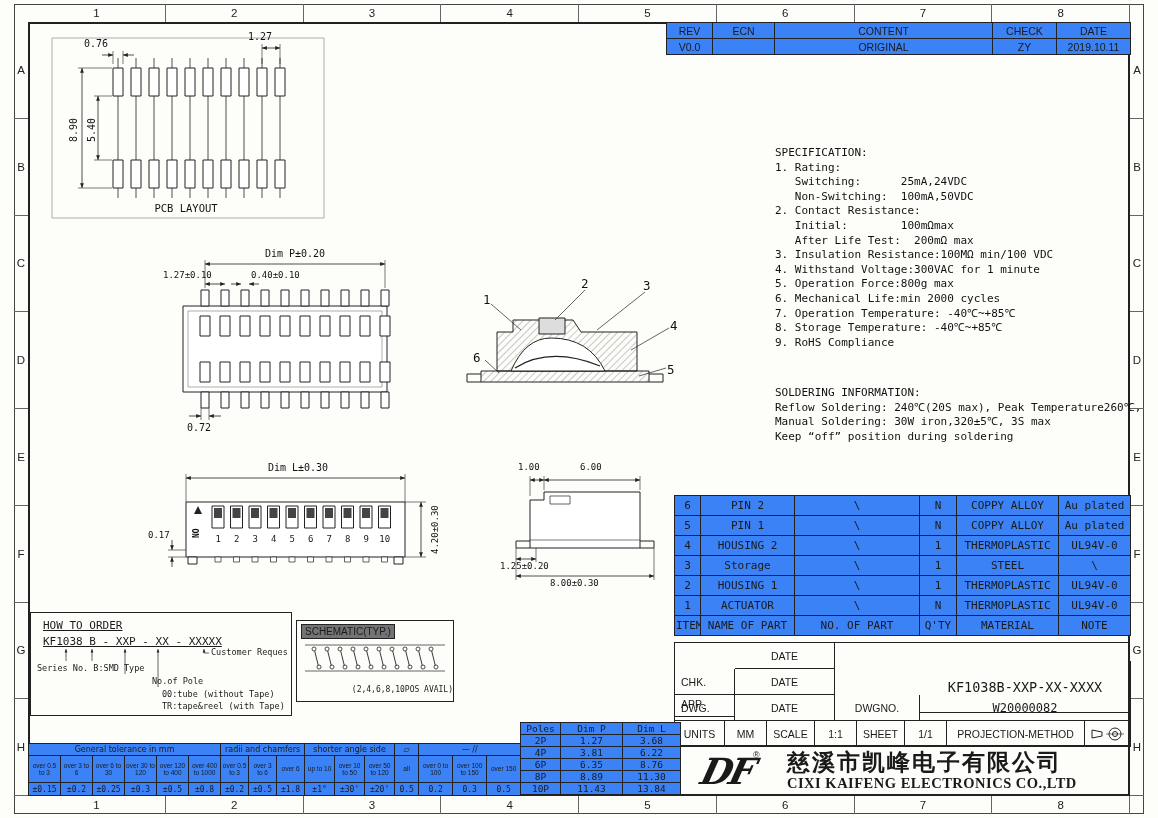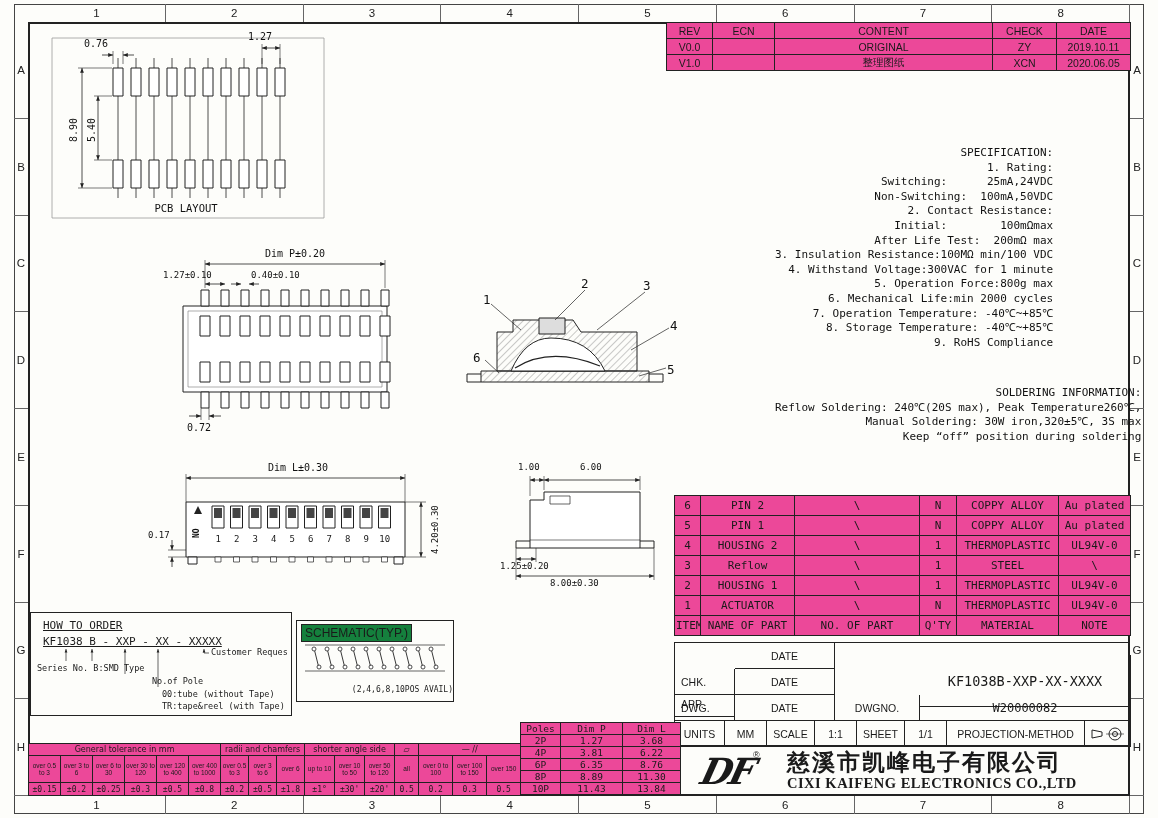--- a/index.html
+++ b/index.html
@@ -12,24 +12,24 @@
   .band.h { left:28px; right:28px; height:18px; flex-direction:row; }
   .band.h.top { top:4px; } .band.h.bottom { bottom:4px; }
   .band.h > span { flex:1; display:flex; align-items:center; justify-content:center; border-right:1px solid #666; }
   .band.v { top:22px; bottom:22px; width:14px; flex-direction:column; }
   .band.v.left { left:14px; } .band.v.right { right:14px; }
   .band.v > span { flex:1; display:flex; align-items:center; justify-content:center; border-bottom:1px solid #666; }
   .abs { position:absolute; }
   .dim { position:absolute; font-family:"DejaVu Sans Mono",monospace; font-size:10px; white-space:nowrap; color:#111; }
   .rot { transform:rotate(-90deg); transform-origin:left top; }
   .mono { position:absolute; font-family:"DejaVu Sans Mono",monospace; font-size:11px; line-height:14.6px;
-          white-space:pre; color:#111;text-align:right; }
+          white-space:pre; color:#111; }
   svg { display:block; }
   svg line, svg rect, svg path, svg circle { vector-effect:non-scaling-stroke; }
-  .dtable { border-collapse:collapse; table-layout:fixed; background:#ec4899; }
+  .dtable { border-collapse:collapse; table-layout:fixed; background:#3b82f6; }
   .dtable td, .dtable th { border:1px solid #222; text-align:center; vertical-align:middle;
           font-weight:normal; overflow:hidden; padding:0 1px; }
   #rev-table { font-size:10.5px; } #rev-table td { height:16px; }
   #bom-table { font-size:11px; } #bom-table td { height:20px; font-family:"DejaVu Sans Mono",monospace; }
   #poles-table { font-size:9.5px; } #poles-table td { height:11px; font-family:"DejaVu Sans Mono",monospace; }
   #tol-table { font-size:7.5px; }
   #tol-table th { font-size:8px; font-family:"DejaVu Sans","Liberation Sans",sans-serif; height:12px; }
   #tol-table tr.ranges td { font-size:6.5px; height:27px; line-height:7.5px; }
   #tol-table tr.vals td { font-size:8px; height:13px; font-family:"DejaVu Sans Mono",monospace; }
   .cell { position:absolute; border-right:1px solid #222; border-bottom:1px solid #222;
@@ -41,21 +41,21 @@
   .callout { position:absolute; font-family:"DejaVu Sans Mono",monospace; font-size:12.5px; color:#111; }
   .company { position:absolute; display:flex; align-items:center; }
   .logo-text { font-family:"DejaVu Serif",serif; font-style:italic; font-weight:bold; font-size:36px;
                letter-spacing:-3px; display:inline-block; transform:skewX(-14deg); }
   .logo-reg { font-size:9px; vertical-align:top; }
   .company-cn { font-size:23px; font-weight:bold; letter-spacing:2px; line-height:26px; }
   .company-en { font-size:14.5px; font-weight:bold; font-family:"Liberation Serif",serif; letter-spacing:0.5px; }
   .order-title { position:absolute; font-family:"DejaVu Sans Mono",monospace; font-size:11px; text-decoration:underline; }
   .order-code { position:absolute; font-family:"DejaVu Sans Mono",monospace; font-size:11px; text-decoration:underline; letter-spacing:0; }
   .order-lbl { position:absolute; font-family:"DejaVu Sans Mono",monospace; font-size:8.5px; white-space:nowrap; }
-  .schem-title { position:absolute; font-size:12px; border:1px solid #222; padding:1px 3px; background:#15803d; }
+  .schem-title { position:absolute; font-size:10px; border:1px solid #222; padding:1px 3px; background:#737373; }
   .schem-note { position:absolute; font-size:8px; font-family:"DejaVu Sans Mono",monospace; }
 </style>
 </head>
 <body>
 
 <div class="page">
 
   <div class="outer-frame"></div>
 
   <div class="band h top">
@@ -116,27 +116,20 @@
           <td>CONTENT</td>
           <td>CHECK</td>
           <td>DATE</td>
         </tr>
         <tr>
           <td>V0.0</td>
           <td></td>
           <td>ORIGINAL</td>
           <td>ZY</td>
           <td>2019.10.11</td>
-        </tr>
-        <tr>
-          <td>V1.0</td>
-          <td></td>
-          <td>整理图纸</td>
-          <td>XCN</td>
-          <td>2020.06.05</td>
         </tr>
       </tbody>
   </table>
 
   <div class="abs" style="left:36px; top:30px; width:300px; height:200px;">
     <svg width="300" height="200" viewBox="0 0 300 200">
       <defs>
         <marker id="p-a" markerWidth="8" markerHeight="8" refX="6" refY="3" orient="auto-start-reverse">
           <path d="M0,0.6 L6,3 L0,5.4 Z" fill="#222"></path>
           </marker>
@@ -382,21 +375,21 @@
         <tr>
           <td>4</td>
           <td>HOUSING 2</td>
           <td>\</td>
           <td>1</td>
           <td>THERMOPLASTIC</td>
           <td>UL94V-0</td>
         </tr>
         <tr>
           <td>3</td>
-          <td>Reflow</td>
+          <td>Storage</td>
           <td>\</td>
           <td>1</td>
           <td>STEEL</td>
           <td>\</td>
         </tr>
         <tr>
           <td>2</td>
           <td>HOUSING 1</td>
           <td>\</td>
           <td>1</td>
@@ -418,21 +411,21 @@
           <td>Q'TY</td>
           <td>MATERIAL</td>
           <td>NOTE</td>
         </tr>
       </tbody>
   </table>
 
   <div class="box" style="left:674px; top:642px; width:456px; height:104px;">
     <div class="cell left" style="left:0; top:0; width:60px; height:26px;margin-top:48px;">APP.</div>
     <div class="cell" style="left:60px; top:0; width:100px; height:26px;">DATE</div>
-    <div class="cell" style="left:245px; top:12px; width:211px; height:52px; font-family:'DejaVu Sans Mono',monospace; font-size:13.5px;">KF1038B-XXP-XX-XXXX</div>
+    <div class="cell" style="left:245px; top:18px; width:211px; height:52px; font-family:'DejaVu Sans Mono',monospace; font-size:13.5px;">KF1038B-XXP-XX-XXXX</div>
     <div class="cell left" style="left:0; top:26px; width:60px; height:26px;">CHK.</div>
     <div class="cell" style="left:60px; top:26px; width:100px; height:26px;">DATE</div>
     <div class="cell left" style="left:0; top:52px; width:60px; height:26px;">DWG.</div>
     <div class="cell" style="left:60px; top:52px; width:100px; height:26px;">DATE</div>
     <div class="cell" style="left:160px; top:52px; width:85px; height:26px;">DWGNO.</div>
     <div class="cell" style="left:245px; top:52px; width:211px; height:26px; font-family:'DejaVu Sans Mono',monospace; font-size:12px;">W20000082</div>
     <div class="cell" style="left:0; top:78px; width:50px; height:26px;">UNITS</div>
     <div class="cell" style="left:50px; top:78px; width:42px; height:26px;">MM</div>
     <div class="cell" style="left:92px; top:78px; width:48px; height:26px;">SCALE</div>
     <div class="cell" style="left:140px; top:78px; width:42px; height:26px;">1:1</div>

